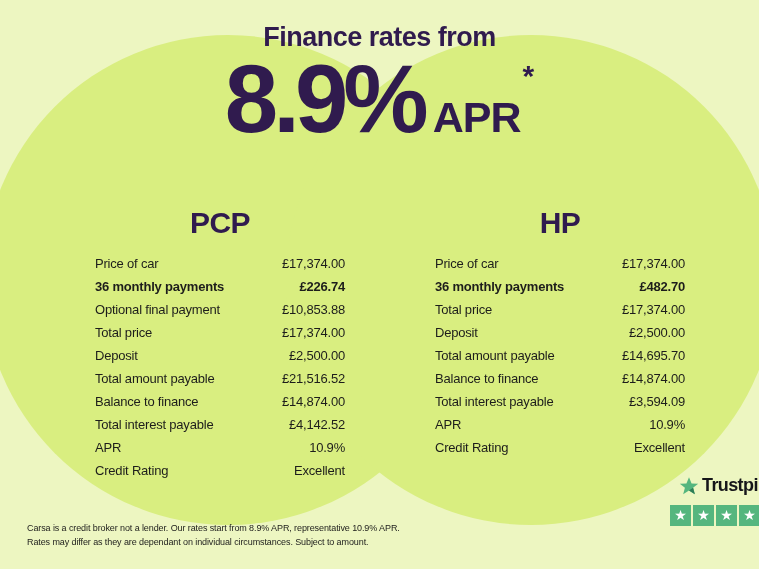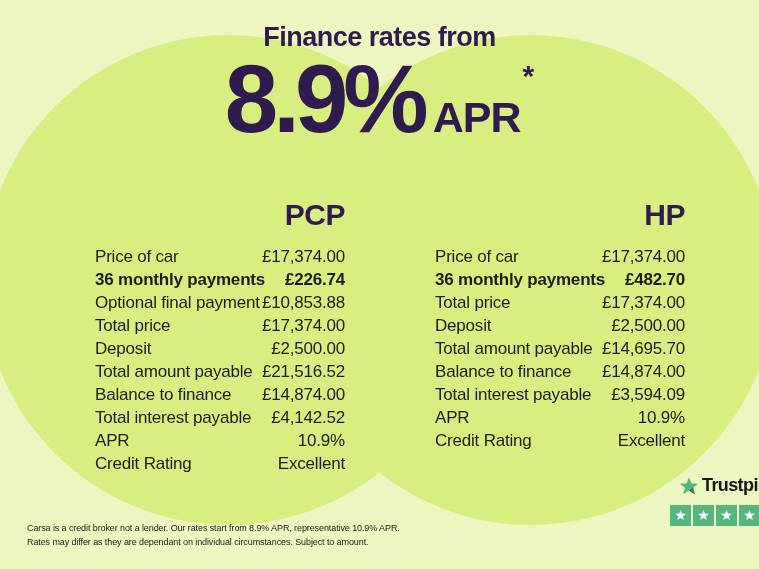--- a/index.html
+++ b/index.html
@@ -26,27 +26,27 @@
     color:var(--heading, #301b4e);
   }
   .rate-value { font-size:96px; font-weight:bold; letter-spacing:-5px; line-height:1; }
   .rate-unit  { font-size:43px; font-weight:bold; margin-left:9px; letter-spacing:-1px; }
   .rate-star  { font-size:30px; font-weight:bold; display:inline-block; transform:translateY(-46px); margin-left:2px; }
 
   .ftable { position:absolute; top:190px; width:250px; }
   .ftable-pcp { left:95px; }
   .ftable-hp  { left:435px; }
   .ftable h2 {
-    margin:8px 0 13px 0; text-align:right;
+    margin:16px 0 13px 0; text-align:center;
     font-size:30px; font-weight:bold; letter-spacing:-0.5px;
     color:var(--heading, #301b4e); line-height:1.1;
   }
   .row {
-    display:flex; justify-content:space-between; align-items:flex-end;
-    height:23px; font-size:17px; letter-spacing:-0.2px;
+    display:flex; justify-content:space-between; align-items:center;
+    height:23px; font-size:13px; letter-spacing:-0.2px;
     color:var(--text, #1d1d1b);
   }
   .row.bold { font-weight:bold; }
   .lbl { white-space:nowrap; }
   .val { white-space:nowrap; text-align:right; }
 
   .disclaimer {
     position:absolute; left:27px; top:521px;
     font-size:9px; letter-spacing:-0.1px; line-height:14px;
     color:var(--text, #1d1d1b);

